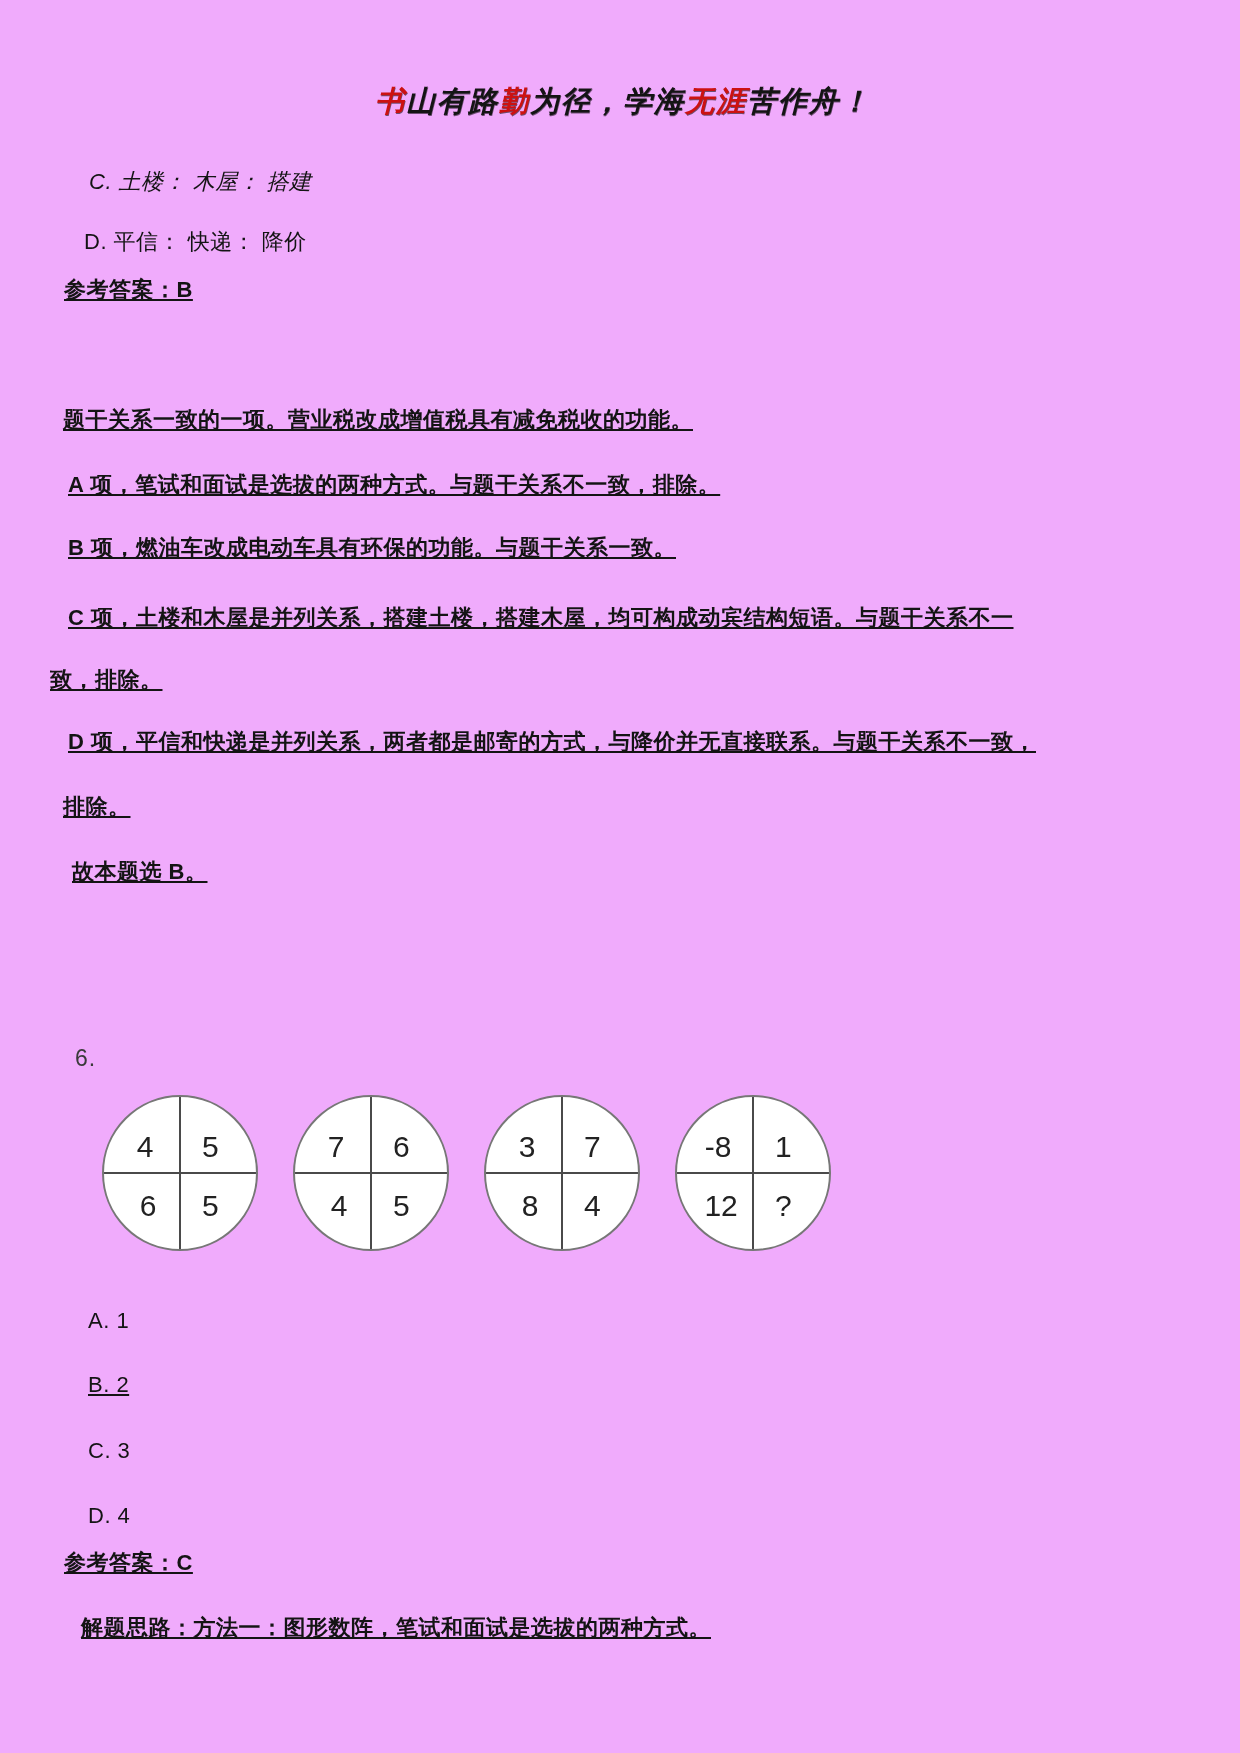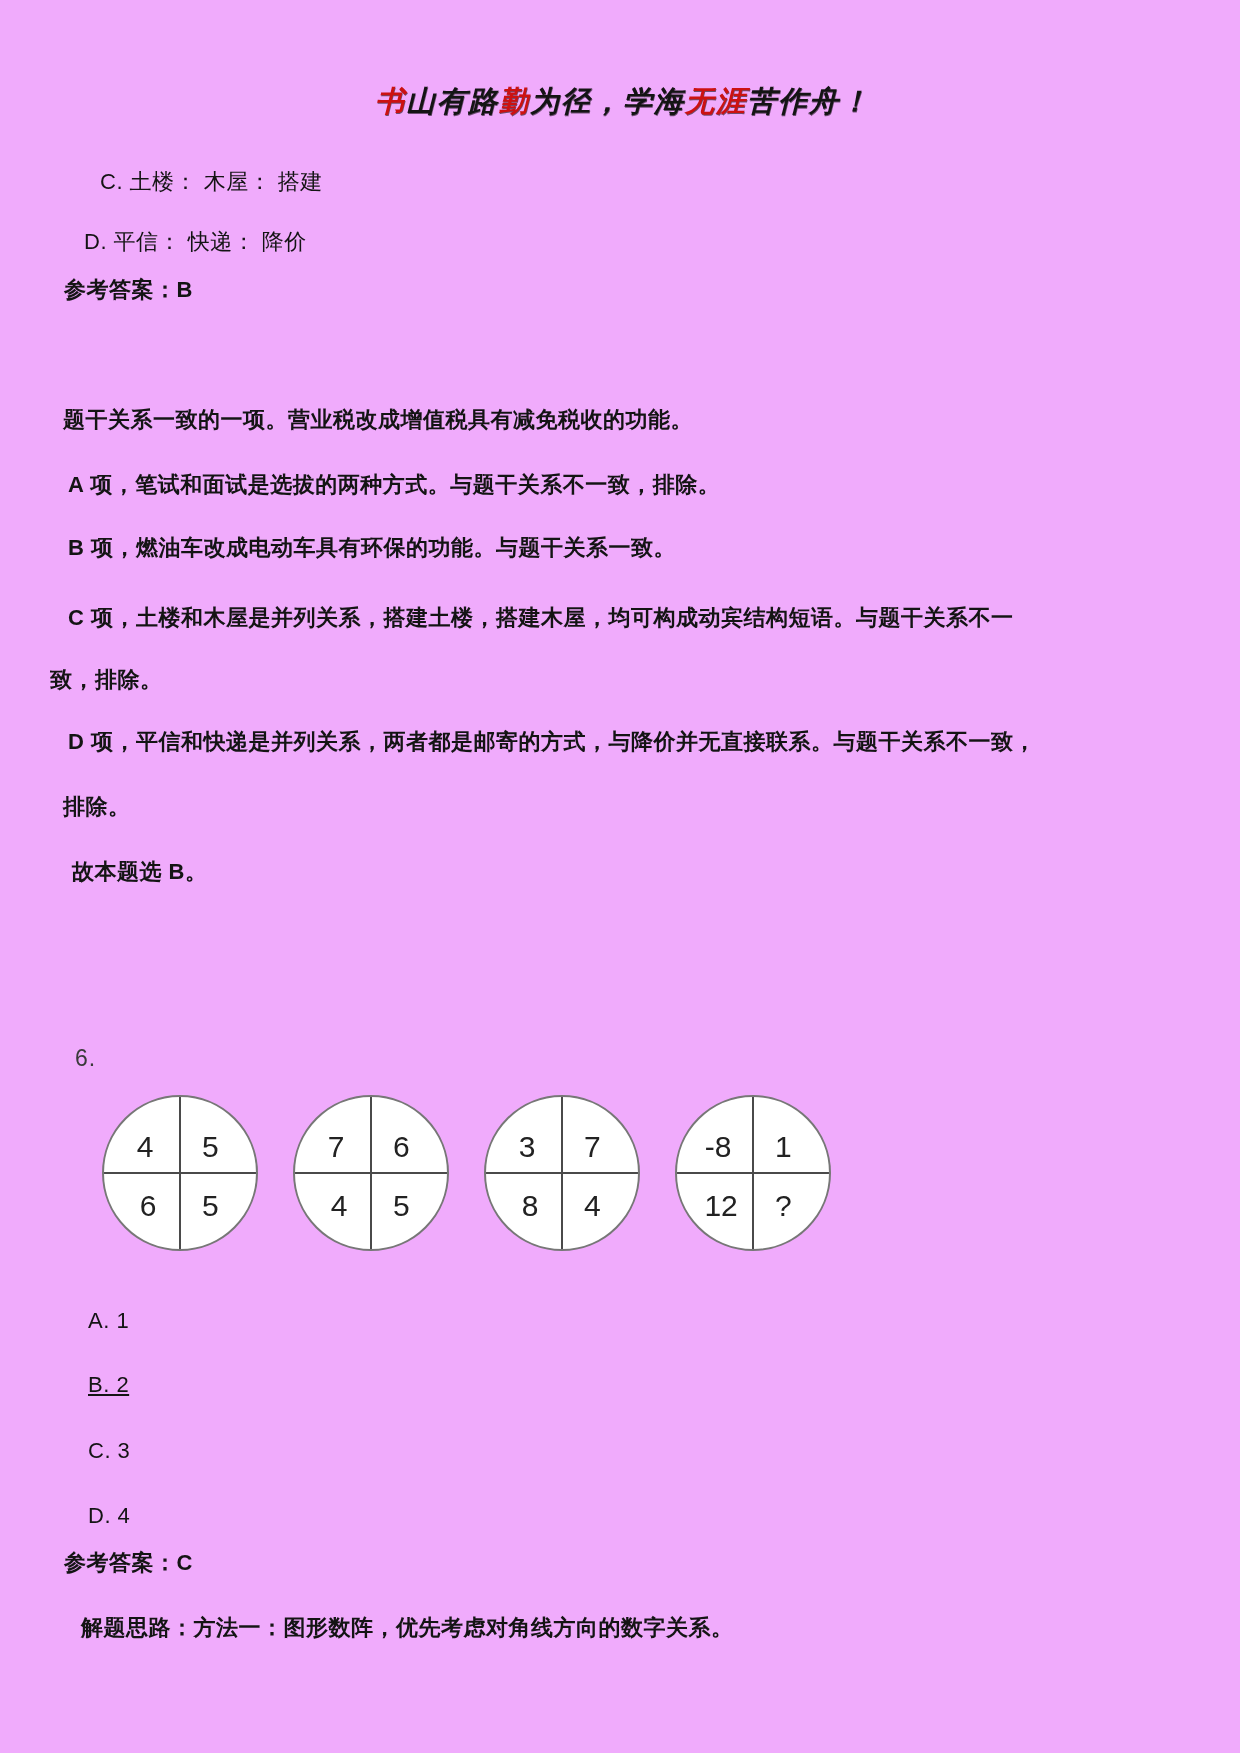--- a/index.html
+++ b/index.html
@@ -24,23 +24,23 @@
     text-shadow:0.6px 0.6px 0 rgba(0,0,0,0.55);
   }
   
   .line {
     position:absolute;
     font-size:22px; line-height:1.25;
     white-space:nowrap;
     color:#141414;
     letter-spacing:0.5px;
   }
-  .bold { font-weight:700; }
+  .bold { font-weight:700;text-decoration:underline; }
   
-  .l-q5optC  { top:168px; left:100px; }
+  .l-q5optC  { top:168px; left:89px;font-style:italic; }
   .l-q5optD  { top:228px; left:84px; }
   .l-q5ans   { top:276px; left:64px; }
   .l-exp1    { top:343px; left:86px; }
   .l-exp2    { top:406px; left:63px; }
   .l-expA    { top:471px; left:68px; }
   .l-expB    { top:534px; left:68px; }
   .l-expC    { top:604px; left:68px; }
   .l-expC2   { top:666px; left:50px; }
   .l-expD    { top:728px; left:68px; }
   .l-expD2   { top:793px; left:63px; }
@@ -142,15 +142,15 @@
         <span class="num bl">12</span>
         <span class="num br">?</span>
       </div>
     </div>
 
   <div class="line l-q6optA">A. 1</div>
   <div class="line l-q6optB">B. 2</div>
   <div class="line l-q6optC">C. 3</div>
   <div class="line l-q6optD">D. 4</div>
   <div class="line l-q6ans bold">参考答案：C</div>
-  <div class="line l-exp3 bold">解题思路：方法一：图形数阵，优先考虑对角线方向的数字关系。</div>
+  <div class="line l-exp3 bold">解题思路：方法一：图形数阵，笔试和面试是选拔的两种方式。</div>
 
 </div>
 
 </body></html>

